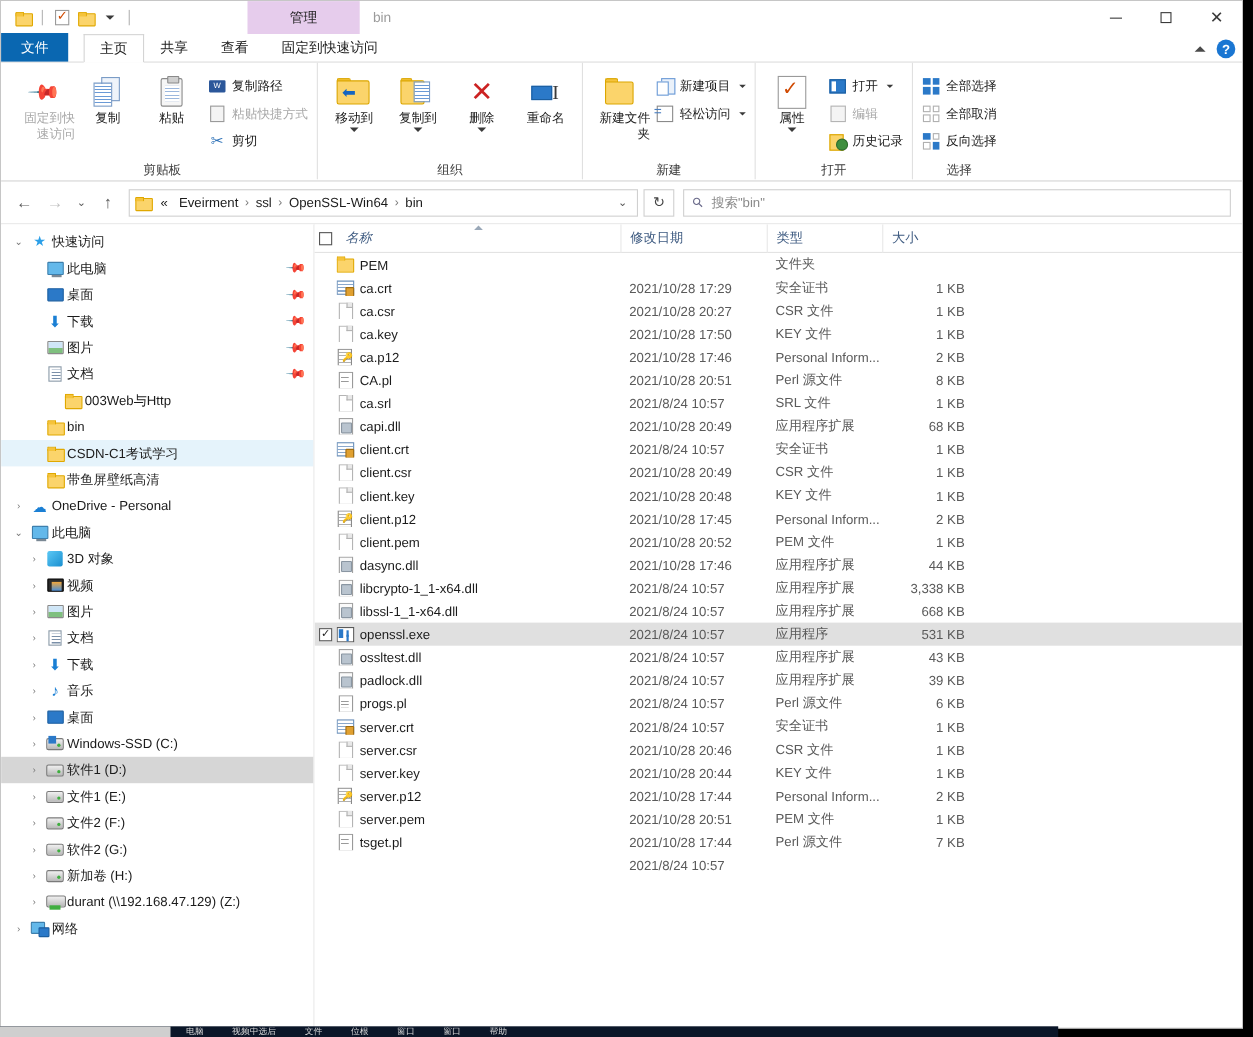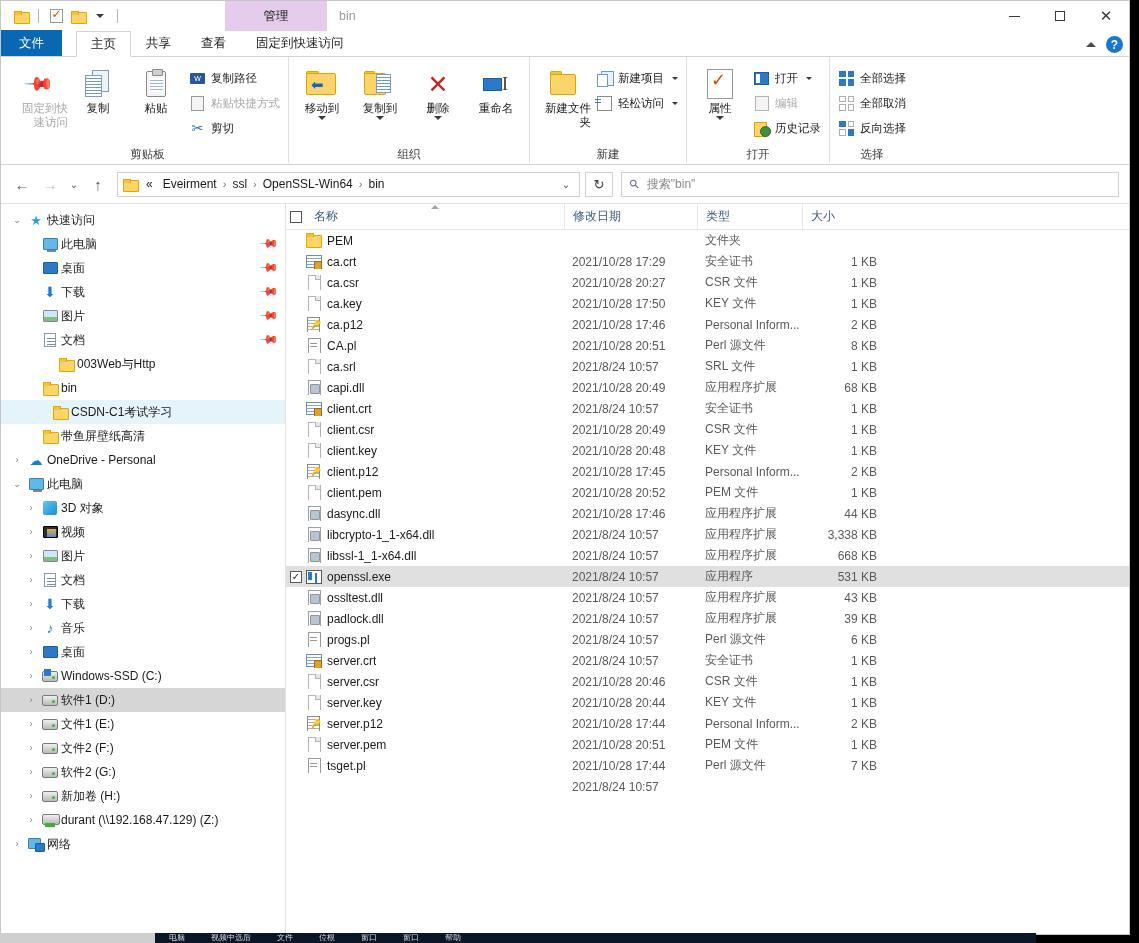--- a/index.html
+++ b/index.html
@@ -365,21 +365,21 @@
     padding-left: 8px; border-left: 1px solid #e8e8e8;
     position: relative;
   }
   .hdrcell.first { border-left: none; }
   .sortcaret {
     position: absolute; left: 50%; top: 1px; transform: translateX(-50%);
     width: 0; height: 0;
     border-left: 4px solid transparent; border-right: 4px solid transparent;
     border-bottom: 4px solid #9aa8b8;
   }
-  .c-name { width: 258px; }
+  .c-name { width: 258px; font-style: italic; }
   .c-date { width: 133px; }
   .c-type { width: 105px; }
   .c-size { width: 85px; }
   .rows { flex: 1; overflow: hidden; }
   .frow {
     height: 21px; display: flex; align-items: center;
     font-size: 12px; color: #1b1b1b;
   }
   .frow.sel { background: #e0e0e0; }
   .fchk { width: 20px; display: flex; align-items: center; justify-content: center; }
@@ -433,21 +433,21 @@
   }
   .vbtn.active { border-color: #2b9fe8; background: #e5f3fb; }
   .v-details { width: 15px; height: 12px; display: flex; flex-direction: column; justify-content: space-between; }
   .v-details i { display: flex; align-items: center; gap: 2px; height: 3px; }
   .v-details i:before { content:""; width:3px; height:3px; background:#c75b39; border:0; display:block;}
   .v-details i:after { content:""; flex:1; height:2px; background:#2b79c8; display:block;}
   .v-tiles { width: 16px; height: 12px; border: 1px solid #8a8a8a; background: linear-gradient(#cfe6f7 55%, #9ec09e 55%); }
 
   
   .taskbar {
-    position: absolute; left: 0; bottom: 0; width: 1036px; height: 10px;
+    position: absolute; left: 0; bottom: 0; width: 962px; height: 10px;
     background: #0b1628;
     display: flex; align-items: center;
     overflow: hidden;
   }
   .tb-left { width: 155px; height: 10px; background: #cfcfcf; }
   .tb-items { display: flex; align-items: center; gap: 26px; padding-left: 14px;
     font-size: 8px; color: #d8d8d8; white-space: nowrap; line-height: 1; overflow: hidden; }
 </style>
 </head>
 <body>
@@ -809,21 +809,21 @@
           </span>
           <span class="nlbl">003Web与Http</span>
         </div>
         <div class="nrow" style="padding-left:22px">
           <span class="ntog"></span>
           <span class="nico">
             <span class="i-folder"></span>
           </span>
           <span class="nlbl">bin</span>
         </div>
-        <div class="nrow sel" style="padding-left:32px">
+        <div class="nrow sel" style="padding-left:22px">
           <span class="ntog"></span>
           <span class="nico">
             <span class="i-folder"></span>
           </span>
           <span class="nlbl">CSDN-C1考试学习</span>
         </div>
         <div class="nrow" style="padding-left:22px">
           <span class="ntog"></span>
           <span class="nico">
             <span class="i-folder"></span>

